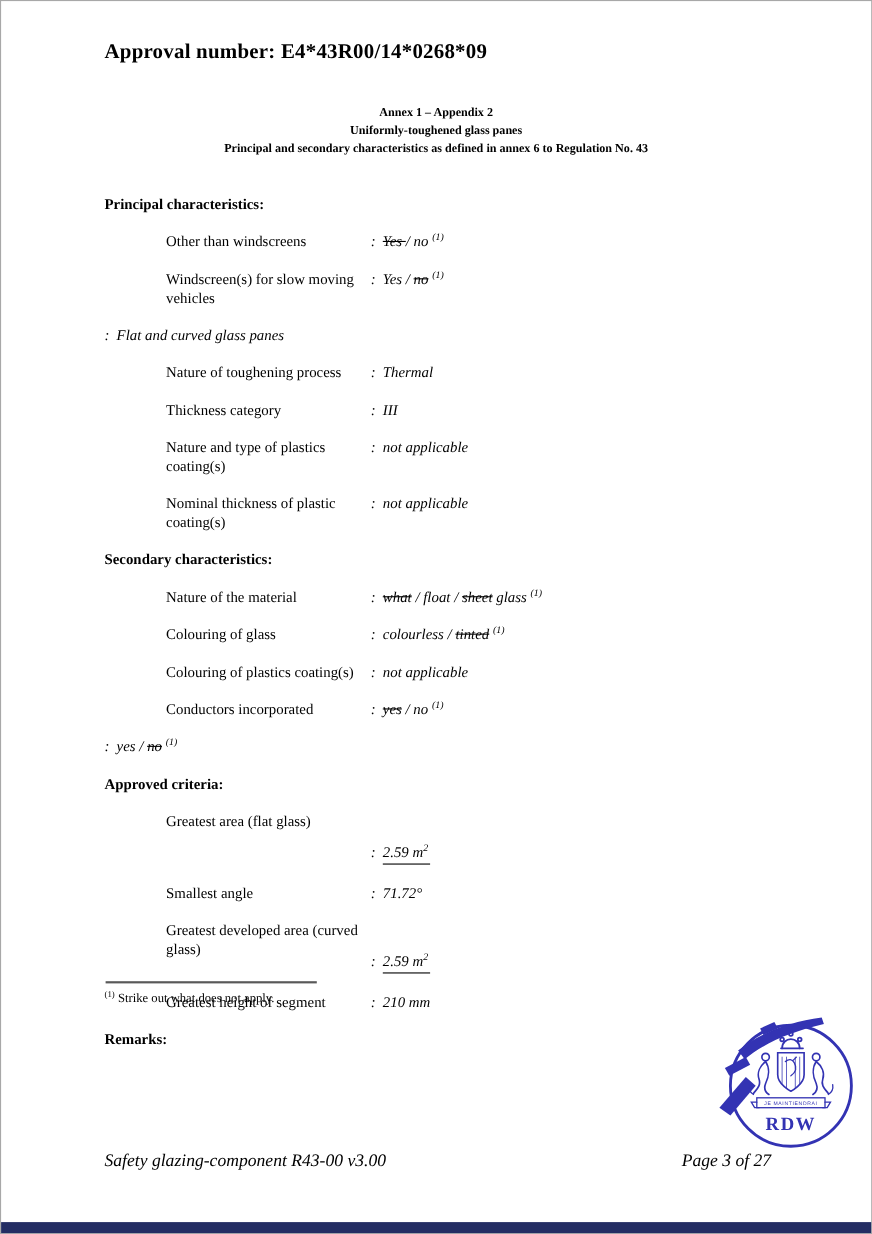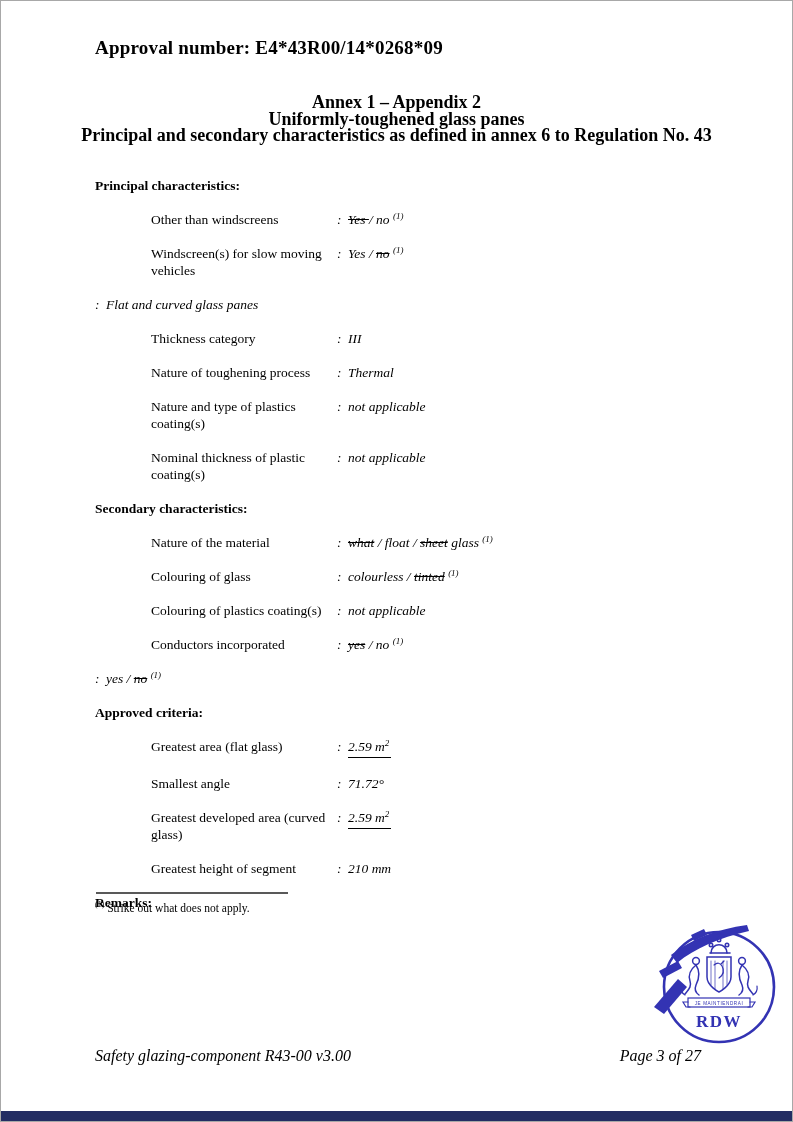--- a/index.html
+++ b/index.html
@@ -11,34 +11,34 @@
   .page {
     position:absolute; inset:0; background:#fff;
     border:1px solid #a8a8a8;
   }
   .approval {
     position:absolute; left:94px; top:36px;
     font-weight:bold; font-size:19px; letter-spacing:.2px;
   }
   .title-block {
     position:absolute; left:0; right:0; top:93px;
-    text-align:center; font-weight:bold; font-size:18px; line-height:16.5px;
+    text-align:center; font-weight:bold; font-size:11px; line-height:16.5px;
   }
   .content {
     position:absolute; left:94px; top:176px; width:606px;
     font-size:13.5px; line-height:17px;
   }
   .section-heading { font-weight:bold; margin-bottom:17px; }
   .row { display:flex; margin-bottom:17px; }
   .row .label { width:242px; padding-left:56px; white-space:pre-line; }
   .row .value { flex:1;font-style:italic; }
   .row .colon { display:inline-block; width:11px; }
   .strike { text-decoration:line-through; }
   sup { font-size:9px; line-height:0; vertical-align:super; }
-  .uline { display:inline-block; border-bottom:1px solid #000; padding:0 2px 2px 0; }
+  .uline { display:inline-block; border-bottom:1px solid #000; padding:0 2px 2px 0;margin-top:28px; }
   .footnote-rule {
     position:absolute; left:95px; top:891px; width:192px; height:2px; background:#595959;
   }
   .footnote {
     position:absolute; left:94px; top:901px; font-size:11.5px;text-align:center;
   }
   .footnote sup { font-size:8px; }
   .footer {
     position:absolute; left:94px; top:1046px; width:606px;
     display:flex; justify-content:space-between;
@@ -73,26 +73,26 @@
       </div>
       <div class="row">
         <div class="label">Windscreen(s) for slow moving
 vehicles</div>
         <div class="value"><span class="colon">:</span><span>Yes / </span><span class="strike">no</span><span> </span><sup>(1)</sup></div>
       </div>
       <div class="row">
         <div class="value"><span class="colon">:</span><span>Flat and curved glass panes</span></div>
       </div>
       <div class="row">
+        <div class="label">Nature of toughening process</div>
+        <div class="value"><span class="colon">:</span><span>Thermal</span></div>
+      </div>
+      <div class="row">
         <div class="label">Thickness category</div>
         <div class="value"><span class="colon">:</span><span>III</span></div>
-      </div>
-      <div class="row">
-        <div class="label">Nature of toughening process</div>
-        <div class="value"><span class="colon">:</span><span>Thermal</span></div>
       </div>
       <div class="row">
         <div class="label">Nature and type of plastics coating(s)</div>
         <div class="value"><span class="colon">:</span><span>not applicable</span></div>
       </div>
       <div class="row">
         <div class="label">Nominal thickness of plastic coating(s)</div>
         <div class="value"><span class="colon">:</span><span>not applicable</span></div>
       </div>
       <div class="section-heading">Secondary characteristics:</div>

